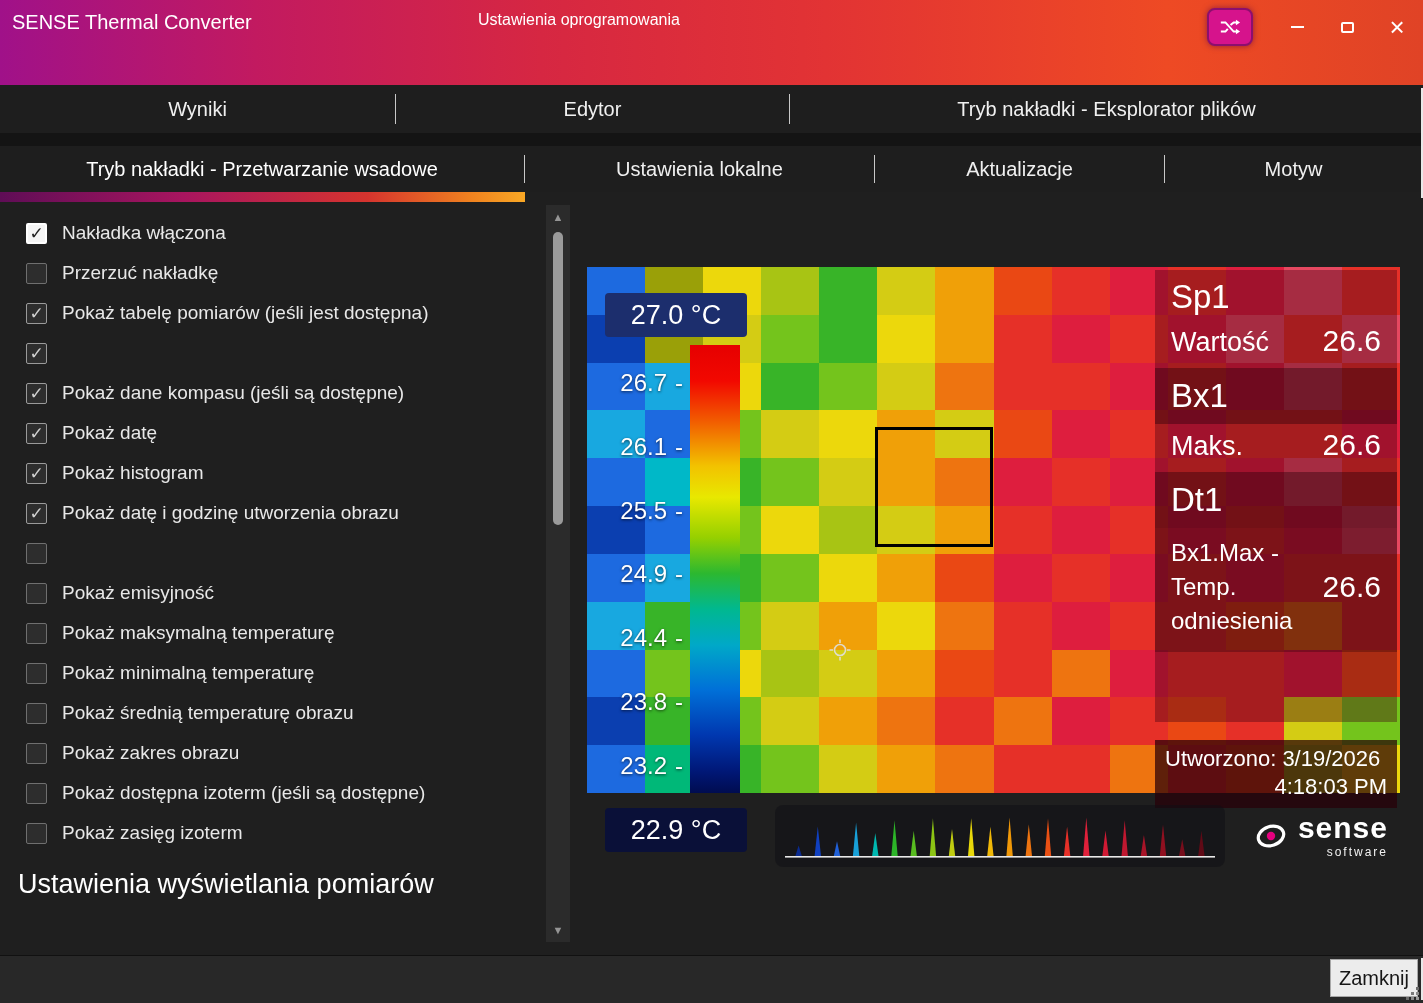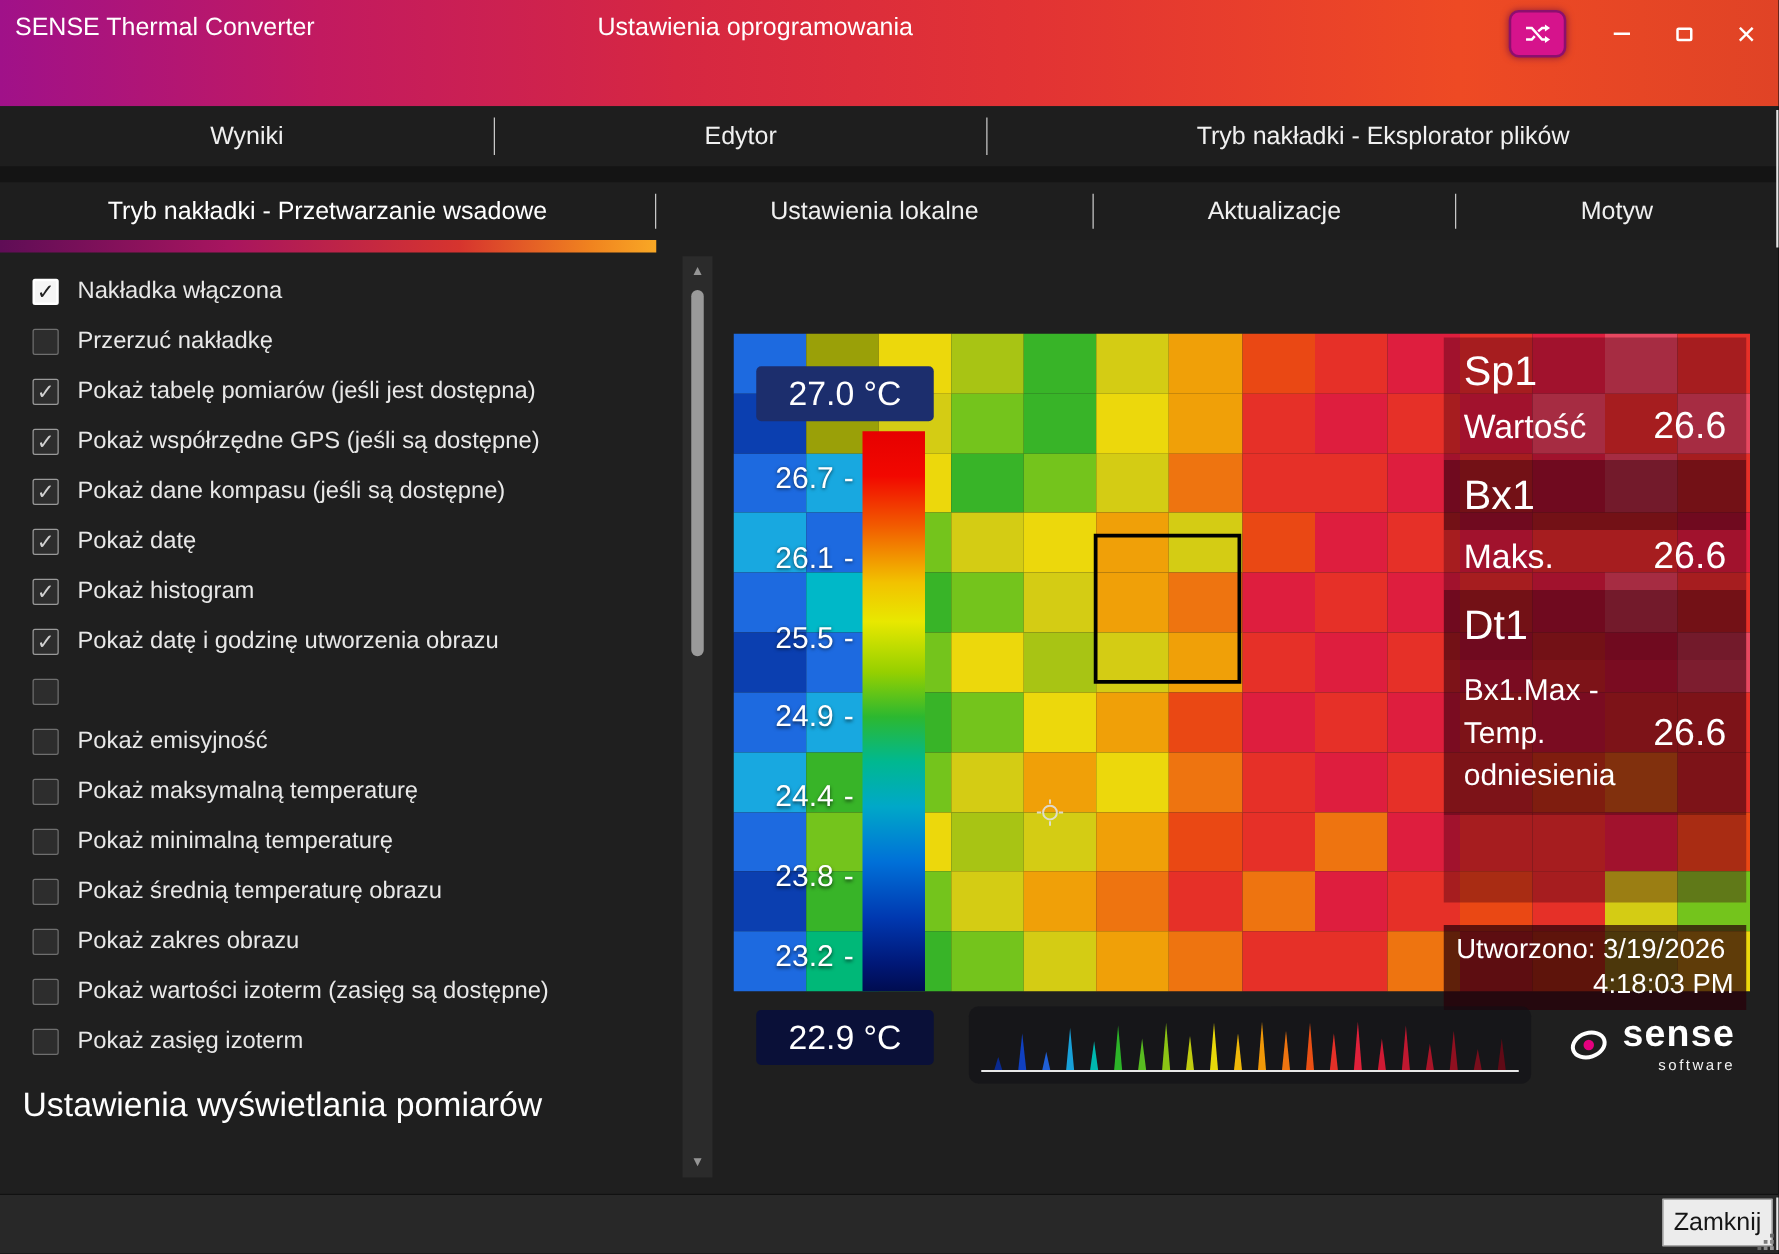--- a/index.html
+++ b/index.html
@@ -4,21 +4,21 @@
 <style>
   * { margin:0; padding:0; box-sizing:border-box; }
   html,body { background:#000; }
   body { font-family:"Liberation Sans", sans-serif; }
   .window { position:relative; width:1423px; height:1003px; background:#1f1f1f; overflow:hidden; }
 
   
   .titlebar { position:absolute; left:0; top:0; width:100%; height:85px;
     background:linear-gradient(90deg,#a01189 0%,#c21a60 18%,#d62742 38%,#e23334 58%,#ee4a24 82%,#e04326 100%); }
   .app-title { position:absolute; left:12px; top:11px; font-size:20px; color:#fff; }
-  .dialog-title { position:absolute; left:478px; top:11px; font-size:20px; color:#fff; }
+  .dialog-title { position:absolute; left:478px; top:11px; font-size:16px; color:#fff; }
   .win-controls { position:absolute; right:6px; top:8px; display:flex; align-items:center; gap:10px; }
   .shuffle-btn { width:46px; height:38px; border-radius:8px; background:#d6138c; border:2px solid #8c0f6e;
     display:flex; align-items:center; justify-content:center; cursor:pointer; margin-right:14px; box-shadow:0 0 6px rgba(90,0,70,.6); }
   .win-btn { width:40px; height:36px; display:flex; align-items:center; justify-content:center;
     background:transparent; border:none; color:#fff; font-size:24px; cursor:pointer; }
   .minimize-glyph { width:13px; height:2px; background:#fff; display:inline-block; }
   .maximize-glyph { width:13px; height:11px; border:2px solid #fff; border-radius:2px; display:inline-block; }
   .close-glyph { font-size:26px; line-height:1; }
 
   
@@ -179,21 +179,20 @@
       <div class="check-row">
         <span class="cbox checked">
           <span class="check">✓</span>
         </span>
         <span class="check-label">Pokaż tabelę pomiarów (jeśli jest dostępna)</span>
       </div>
       <div class="check-row">
         <span class="cbox checked">
           <span class="check">✓</span>
         </span>
-        <span class="check-label">Pokaż współrzędne GPS (jeśli są dostępne)</span>
       </div>
       <div class="check-row">
         <span class="cbox checked">
           <span class="check">✓</span>
         </span>
         <span class="check-label">Pokaż dane kompasu (jeśli są dostępne)</span>
       </div>
       <div class="check-row">
         <span class="cbox checked">
           <span class="check">✓</span>
@@ -230,21 +229,21 @@
       <div class="check-row">
         <span class="cbox"></span>
         <span class="check-label">Pokaż średnią temperaturę obrazu</span>
       </div>
       <div class="check-row">
         <span class="cbox"></span>
         <span class="check-label">Pokaż zakres obrazu</span>
       </div>
       <div class="check-row">
         <span class="cbox"></span>
-        <span class="check-label">Pokaż wartości izoterm (zasięg są dostępne)</span>
+        <span class="check-label">Pokaż dostępna izoterm (jeśli są dostępne)</span>
       </div>
       <div class="check-row">
         <span class="cbox"></span>
         <span class="check-label">Pokaż zasięg izoterm</span>
       </div>
       <div class="section-title partial">Ustawienia wyświetlania pomiarów</div>
     </section>
 
   <div class="scrollbar">
     <div class="scroll-btn up">

